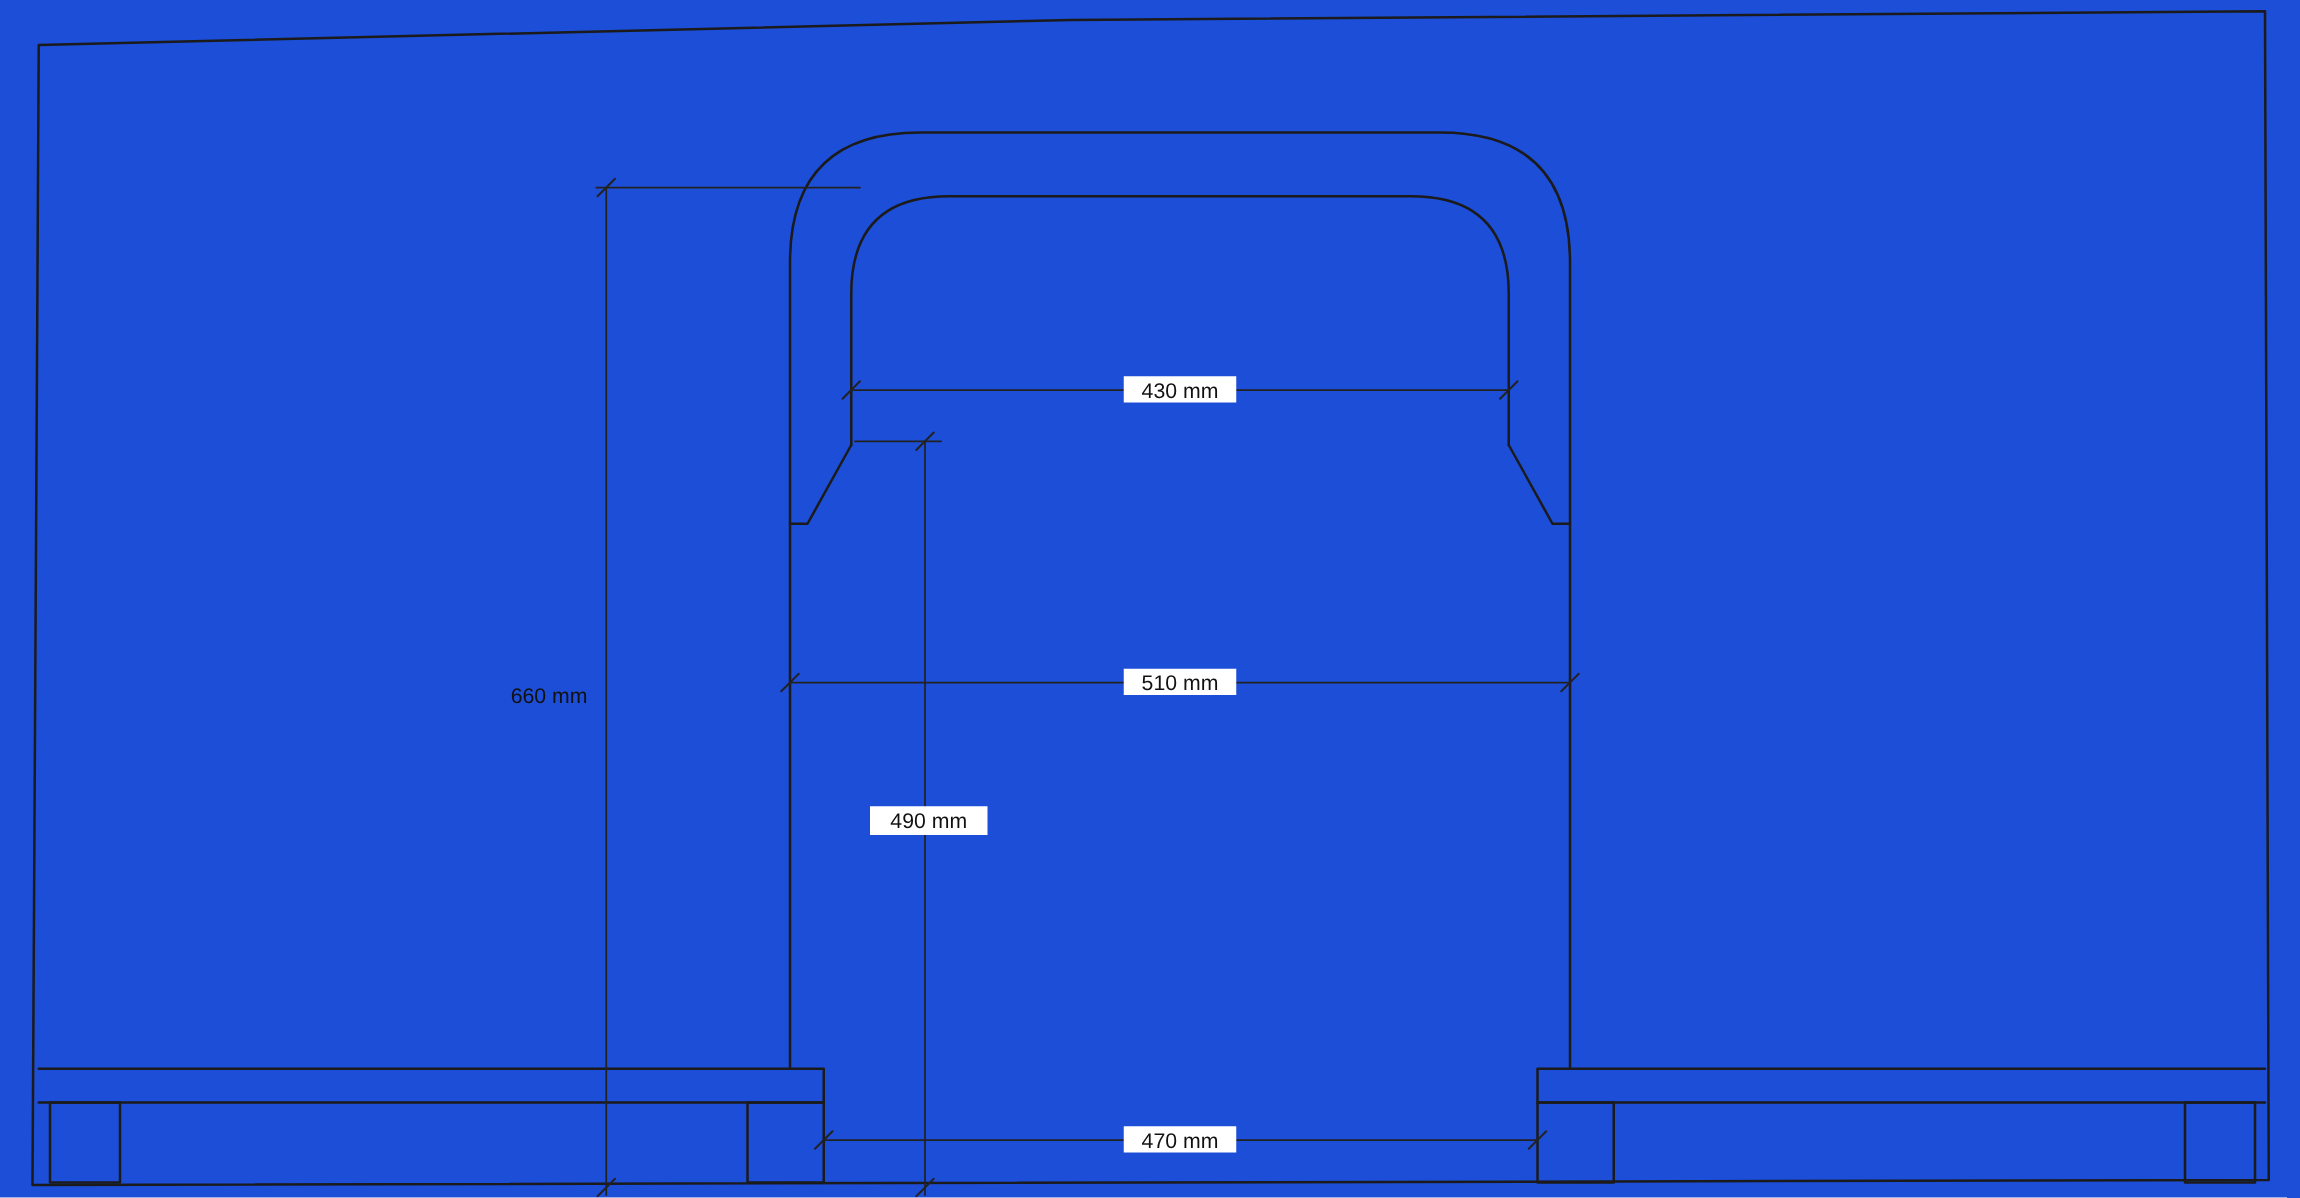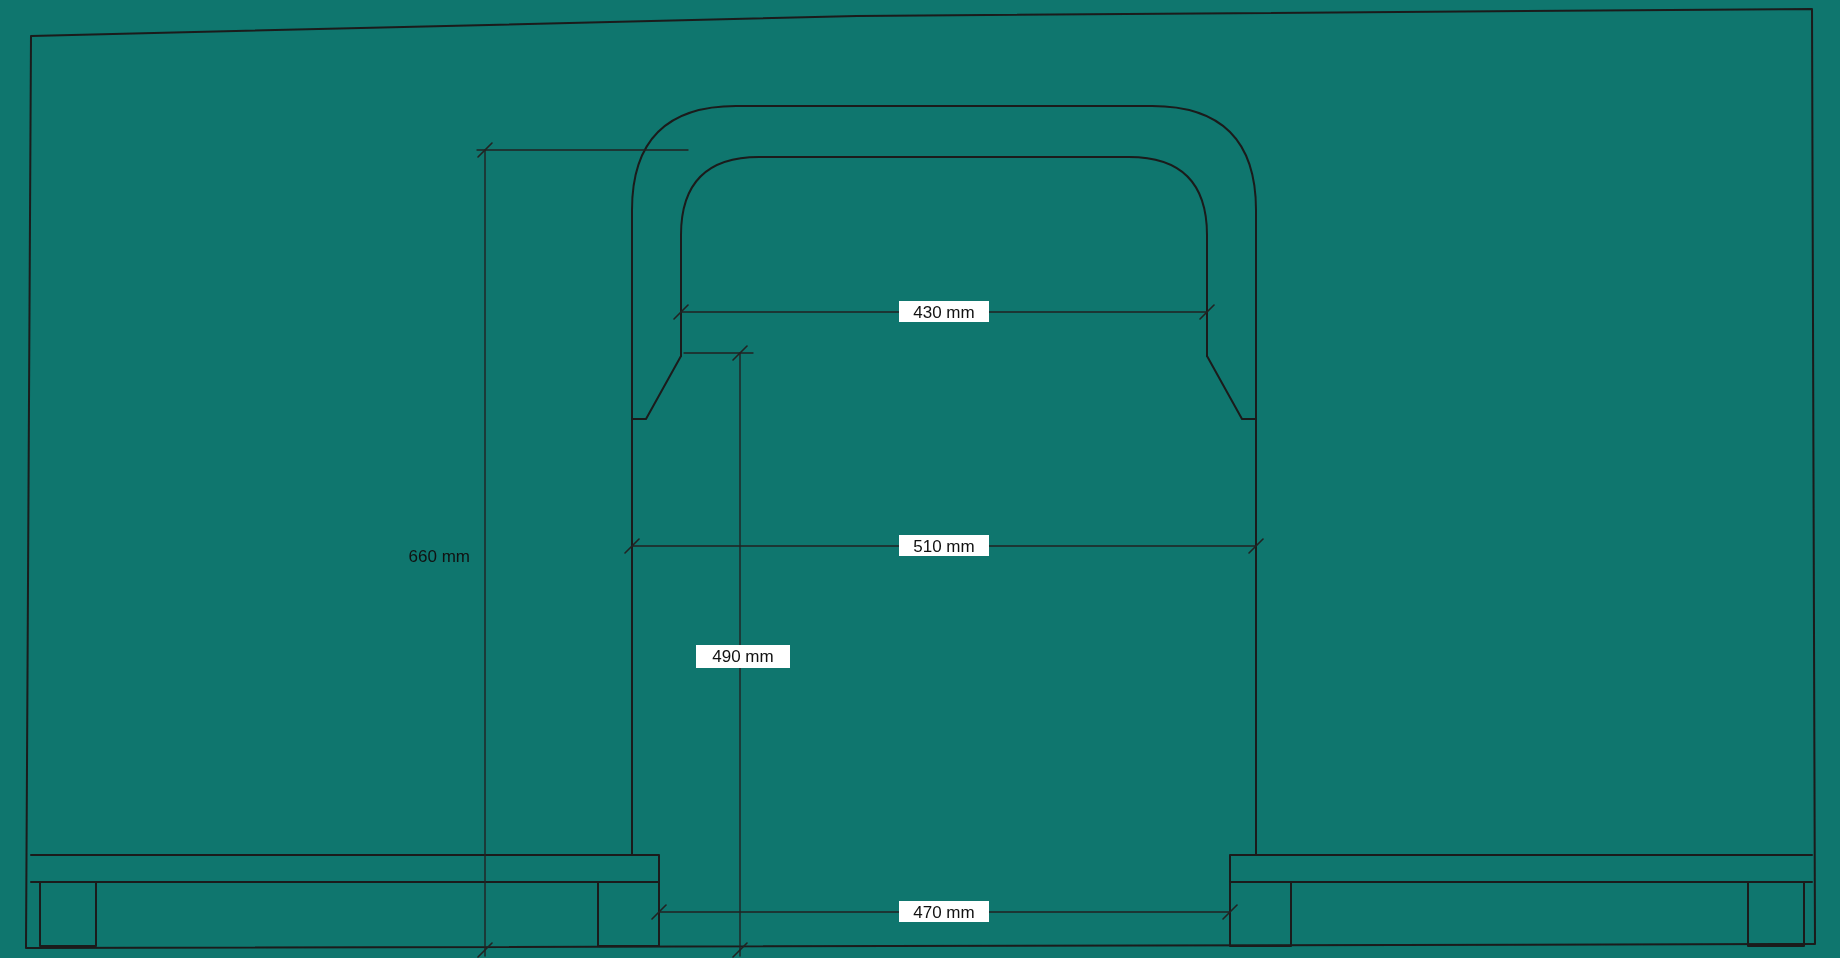--- a/index.html
+++ b/index.html
@@ -8,21 +8,21 @@
     background: #ffffff;
     width: 1840px;
     height: 958px;
     overflow: hidden;
     font-family: "Liberation Sans", sans-serif;
   }
   #stage {
     position: relative;
     width: 1840px;
     height: 958px;
-    background: #0f766e;
+    background: #1d4ed8;
   }
   svg { display: block; }
   .geom {
     fill: none;
     stroke: #1b1b1b;
     stroke-width: 2;
     stroke-linecap: round;
     stroke-linejoin: round;
   }
   .dim {

